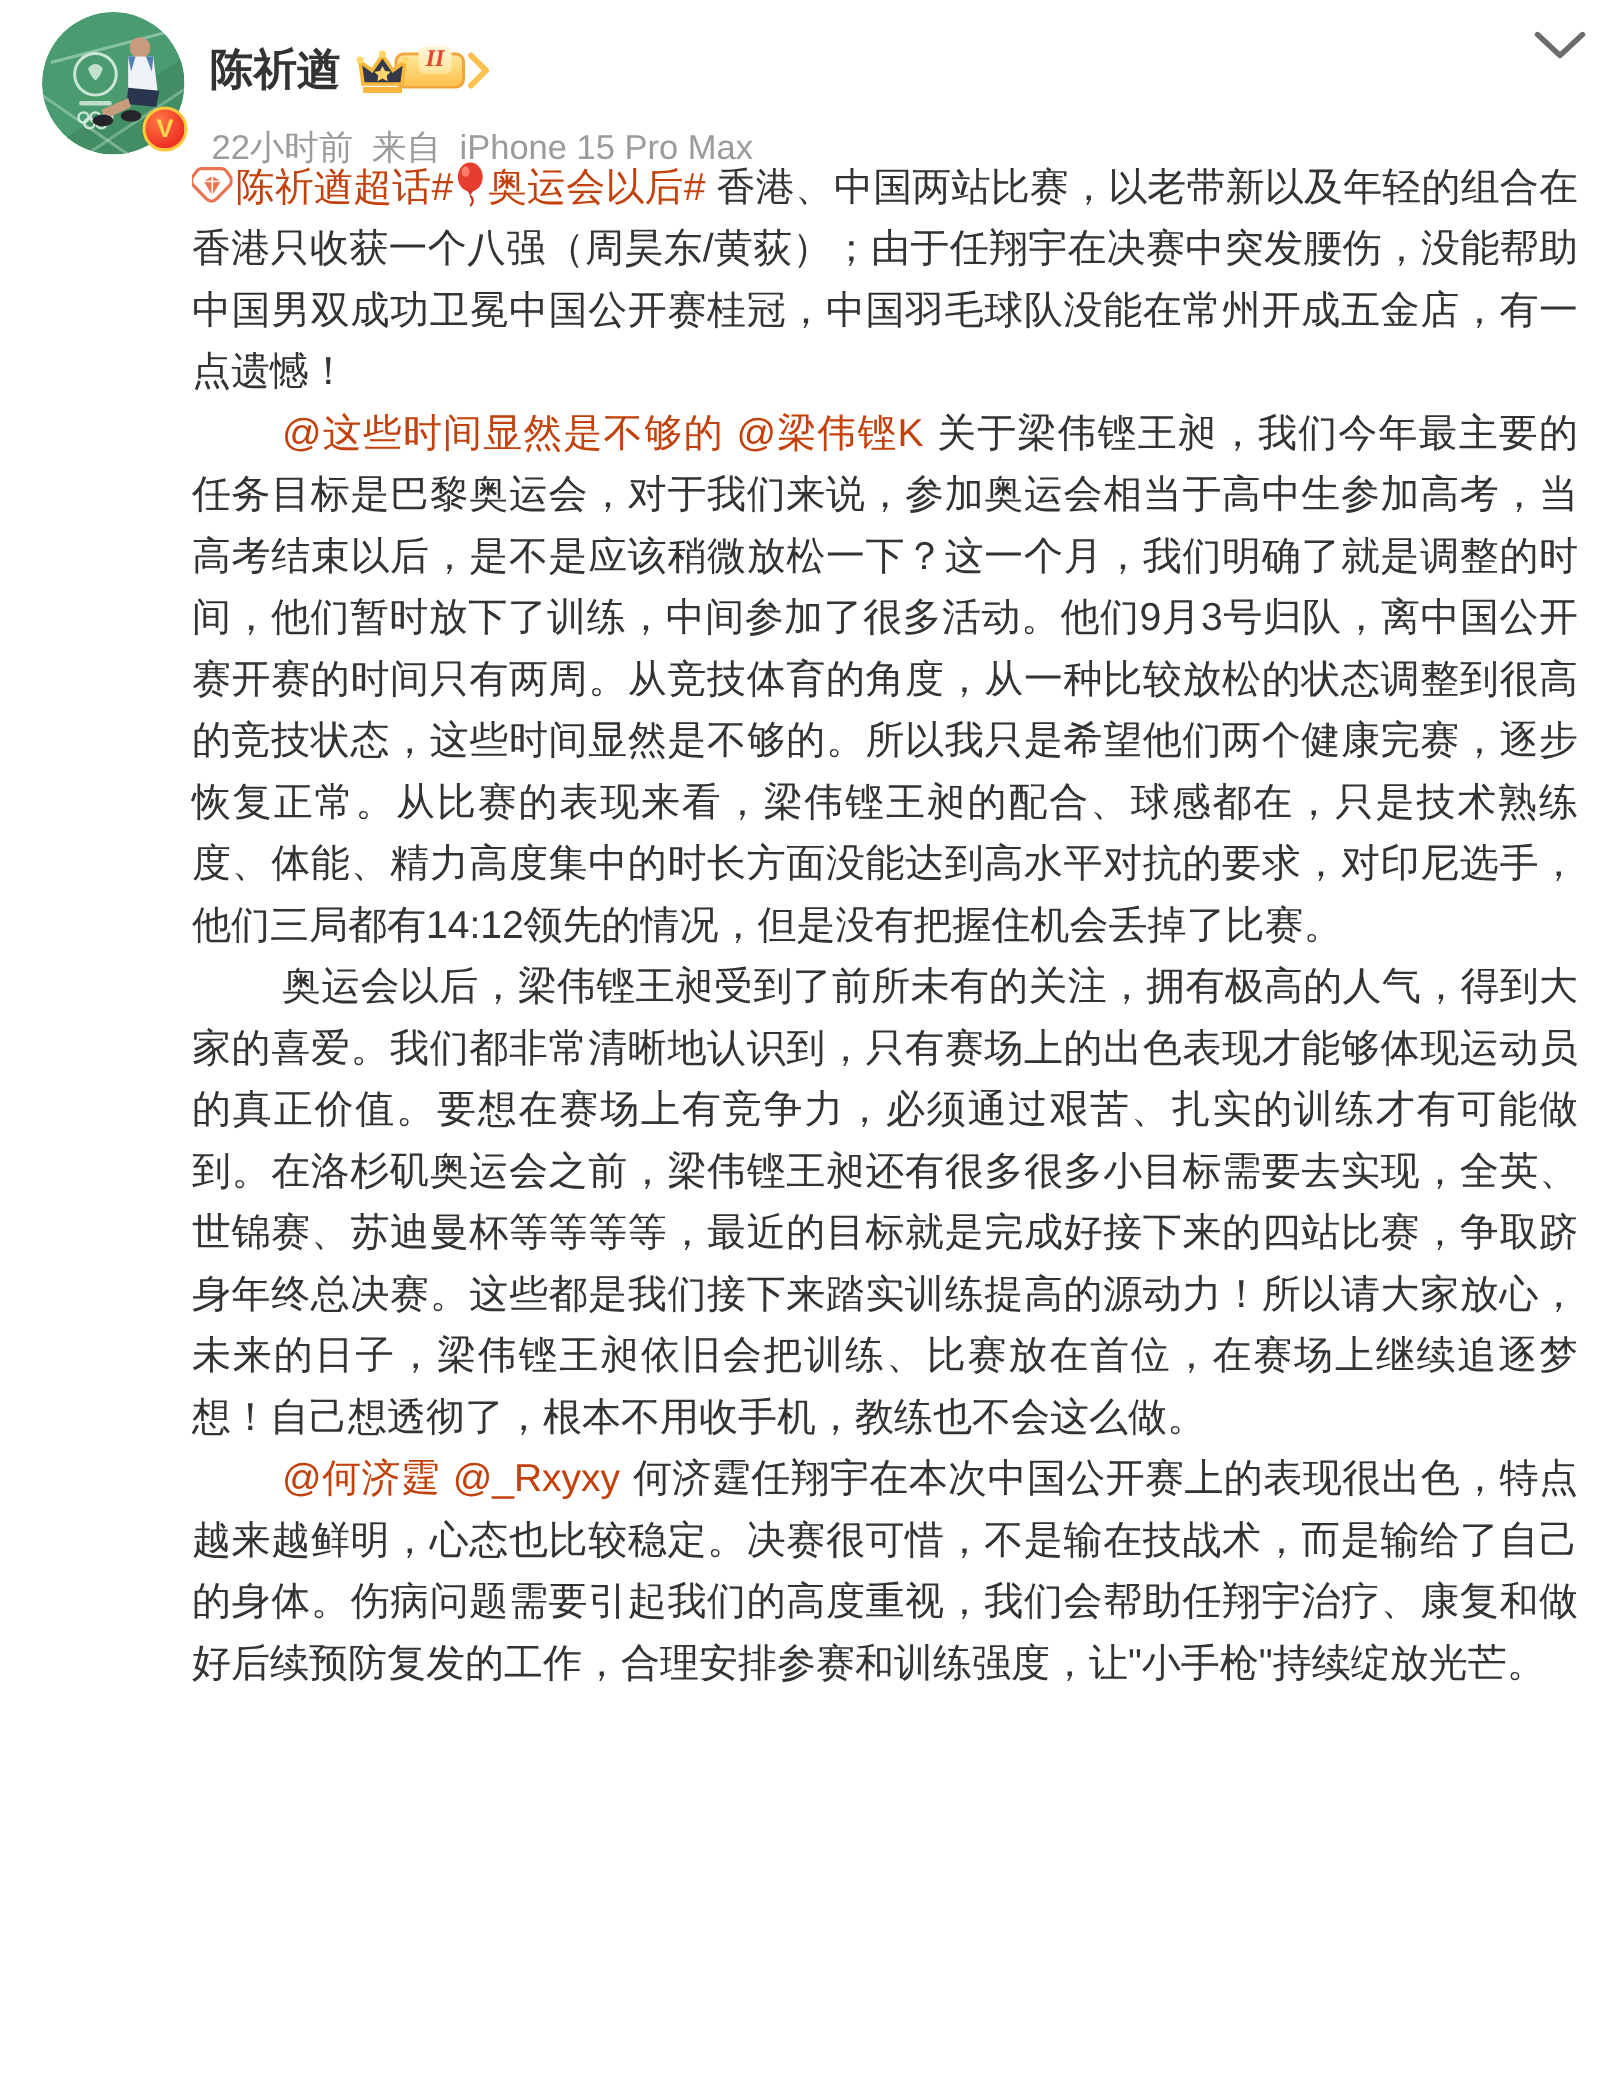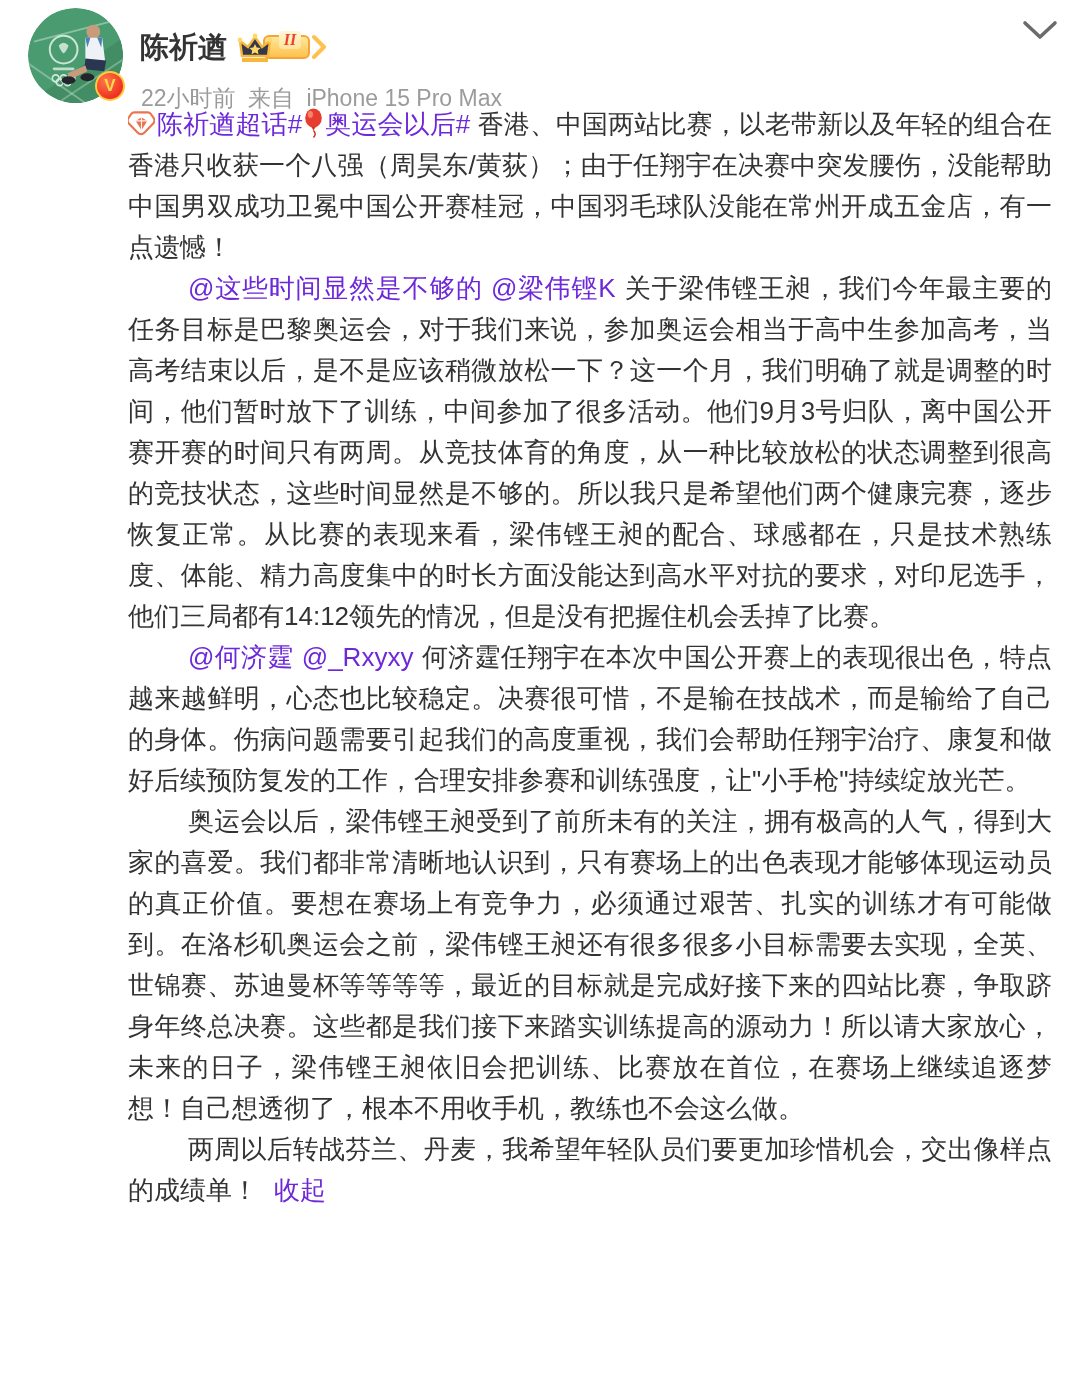--- a/index.html
+++ b/index.html
@@ -30,21 +30,21 @@
 
   .meta { position:absolute; left:141px; top:68px; font-size:23px; color:#9b9b9b; line-height:28px;margin-top:16px; }
   .meta span { margin-right:6px; }
 
   .collapse-chevron { position:absolute; right:22px; top:20px; cursor:pointer; }
 
   
   .content { padding:0 28px 0 128px; font-size:26px; line-height:41px; color:#333; text-align:justify; }
   .content p { margin:0; }
   .content p.ind { text-indent:60px; }
-  .lnk { color:#6d28d9; text-decoration:none; cursor:pointer; }
+  .lnk { color:#c2410c; text-decoration:none; cursor:pointer; }
   .mention { margin-right:0.32em; }
   .topic-icon { vertical-align:-4px; margin-right:2px; }
   .balloon-icon { vertical-align:-5px; margin:0 1px; }
   .fold-lnk { margin-left:16px; }
 </style>
 </head>
 <body>
 
 <div class="page">
 
@@ -131,21 +131,20 @@
             <path d="M7.5 10.5 h11 M13 7 v12.5" stroke="#ffffff" stroke-width="1.1" opacity="0.9"></path>
           </svg><span>陈祈遒超话</span></a><a class="lnk"><span>#</span><svg class="balloon-icon" width="21" height="30" viewBox="0 0 21 30">
             <ellipse cx="10.5" cy="10" rx="8.3" ry="9.6" fill="#e63e2e"></ellipse>
             <ellipse cx="7.4" cy="6.4" rx="2.6" ry="3.4" fill="#ff8d76" opacity="0.85"></ellipse>
             <path d="M8.4 19 L12.6 19 L10.5 22.4 Z" fill="#d53222"></path>
             <path d="M10.5 22.4 q3.4 3.4 0 7" fill="none" stroke="#c4301f" stroke-width="1.4"></path>
           </svg><span>奥运会以后</span><span>#</span></a> <span>香港、中国两站比赛，以老带新以及年轻的组合在香港只收获一个八强（周昊东/黄荻）；由于任翔宇在决赛中突发腰伤，没能帮助中国男双成功卫冕中国公开赛桂冠，中国羽毛球队没能在常州开成五金店，有一点遗憾！</span></p>
 
     <p class="ind"><a class="lnk mention">@这些时间显然是不够的</a><a class="lnk mention">@梁伟铿K</a><span>关于梁伟铿王昶，我们今年最主要的任务目标是巴黎奥运会，对于我们来说，参加奥运会相当于高中生参加高考，当高考结束以后，是不是应该稍微放松一下？这一个月，我们明确了就是调整的时间，他们暂时放下了训练，中间参加了很多活动。他们9月3号归队，离中国公开赛开赛的时间只有两周。从竞技体育的角度，从一种比较放松的状态调整到很高的竞技状态，这些时间显然是不够的。所以我只是希望他们两个健康完赛，逐步恢复正常。从比赛的表现来看，梁伟铿王昶的配合、球感都在，只是技术熟练度、体能、精力高度集中的时长方面没能达到高水平对抗的要求，对印尼选手，他们三局都有14:12领先的情况，但是没有把握住机会丢掉了比赛。</span></p>
 
+    <p class="ind"><span>奥运会以后，梁伟铿王昶受到了前所未有的关注，拥有极高的人气，得到大家的喜爱。我们都非常清晰地认识到，只有赛场上的出色表现才能够体现运动员的真正价值。要想在赛场上有竞争力，必须通过艰苦、扎实的训练才有可能做到。在洛杉矶奥运会之前，梁伟铿王昶还有很多很多小目标需要去实现，全英、世锦赛、苏迪曼杯等等等等，最近的目标就是完成好接下来的四站比赛，争取跻身年终总决赛。这些都是我们接下来踏实训练提高的源动力！所以请大家放心，未来的日子，梁伟铿王昶依旧会把训练、比赛放在首位，在赛场上继续追逐梦想！自己想透彻了，根本不用收手机，教练也不会这么做。</span></p>
+
     <p class="ind"><a class="lnk mention">@何济霆</a><a class="lnk mention">@_Rxyxy</a><span>何济霆任翔宇在本次中国公开赛上的表现很出色，特点越来越鲜明，心态也比较稳定。决赛很可惜，不是输在技战术，而是输给了自己的身体。伤病问题需要引起我们的高度重视，我们会帮助任翔宇治疗、康复和做好后续预防复发的工作，合理安排参赛和训练强度，让"小手枪"持续绽放光芒。</span></p>
 
-    <p class="ind"><span>奥运会以后，梁伟铿王昶受到了前所未有的关注，拥有极高的人气，得到大家的喜爱。我们都非常清晰地认识到，只有赛场上的出色表现才能够体现运动员的真正价值。要想在赛场上有竞争力，必须通过艰苦、扎实的训练才有可能做到。在洛杉矶奥运会之前，梁伟铿王昶还有很多很多小目标需要去实现，全英、世锦赛、苏迪曼杯等等等等，最近的目标就是完成好接下来的四站比赛，争取跻身年终总决赛。这些都是我们接下来踏实训练提高的源动力！所以请大家放心，未来的日子，梁伟铿王昶依旧会把训练、比赛放在首位，在赛场上继续追逐梦想！自己想透彻了，根本不用收手机，教练也不会这么做。</span></p>
 
-
-    <p class="ind"><span>两周以后转战芬兰、丹麦，我希望年轻队员们要更加珍惜机会，交出像样点的成绩单！</span><a class="lnk fold-lnk">收起</a></p>
 
   </div>
 </div>
 
 </body></html>

